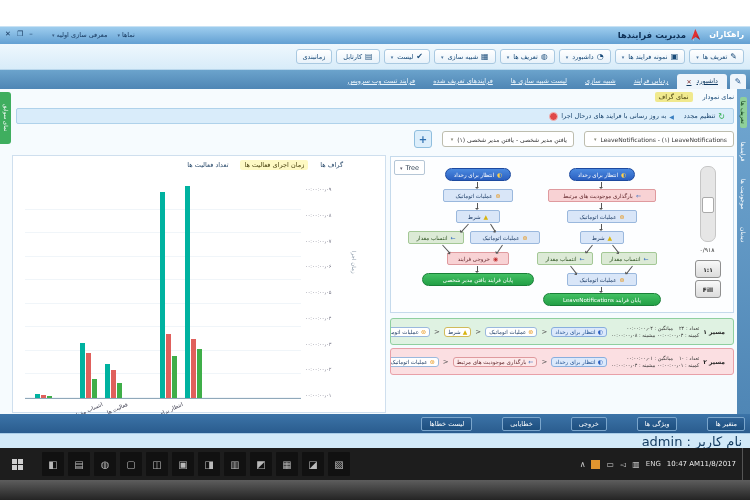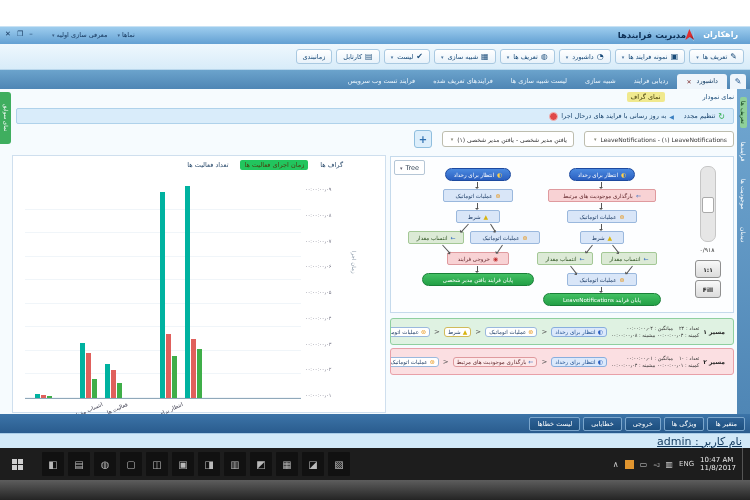--- a/index.html
+++ b/index.html
@@ -8,62 +8,62 @@
   .abs{position:absolute;}
 
   
   .titlebar{left:0;top:26px;width:750px;height:18px;background:linear-gradient(#9ecdee,#5f9dd1);
             border-top:1px solid #c9e2f4;}
   .winctl{left:5px;top:3px;display:flex;gap:6px;font-size:7px;color:#15365c;}
   .winctl span{cursor:pointer;}
   .tmenu{left:52px;top:4px;display:flex;gap:10px;font-size:6.5px;color:#15365c;direction:rtl;}
   .tmenu .mi::after{content:"▾";font-size:5px;margin-right:2px;color:#3a5f85;}
   .apptitle{right:64px;top:3px;font-size:8.5px;font-weight:bold;color:#0d2f55;direction:rtl;}
-  .brand{right:12px;top:2px;display:flex;align-items:center;gap:9px;direction:rtl;}
+  .brand{right:6px;top:2px;display:flex;align-items:center;gap:9px;direction:rtl;}
   .brandlogo{width:9px;height:11px;background:linear-gradient(135deg,#e03030 55%,#8a1420);
              clip-path:polygon(0 100%,45% 0,100% 100%,50% 72%);}
   .brandname{font-size:8px;font-weight:bold;color:#fff;}
   .tsep{right:56px;top:3px;width:1px;height:11px;background:#9ec4e2;}
 
   
   .toolbar{left:0;top:44px;width:750px;height:26px;background:linear-gradient(#eef7fd,#d8ecf9);
            border-bottom:1px solid #b9d7ec;display:flex;align-items:center;direction:rtl;
            padding-right:6px;gap:4px;box-sizing:border-box;}
   .tbtn{display:flex;align-items:center;gap:3px;background:linear-gradient(#ffffff,#e8f2fa);
         border:1px solid #a9c9e1;border-radius:3px;padding:2px 6px;font-size:6.5px;color:#184a78;
         height:15px;box-sizing:border-box;white-space:nowrap;}
   .tbtn .tico{font-size:8px;line-height:8px;}
   .tbtn.drop::after{content:"▾";font-size:5px;color:#4a739c;margin-right:1px;}
 
   
   .tabstrip{left:0;top:70px;width:750px;height:19px;background:linear-gradient(#6ba3cc,#4f86b5);
             display:flex;align-items:flex-end;direction:rtl;padding-right:4px;box-sizing:border-box;}
   .edittab{width:16px;height:15px;background:#eef5fb;border-radius:3px 3px 0 0;margin-left:3px;
            display:flex;align-items:center;justify-content:center;font-size:8px;color:#2d6096;}
-  .tab{font-size:6.5px;color:#eaf4fc;padding:3px 9px 4px 9px;white-space:nowrap;}
+  .tab{font-size:6.5px;color:#eaf4fc;padding:3px 9px 4px 9px;white-space:nowrap;text-decoration:underline;}
   .tab.active{background:#eef5fb;color:#123c63;border-radius:3px 3px 0 0;display:flex;gap:5px;align-items:center;}
   .tab .x{color:#7c2d2d;font-size:6px;}
 
   
   .content{left:0;top:89px;width:750px;height:325px;background:#f6fbfe;}
 
   
   .vtabs{right:0;top:89px;width:13px;height:325px;background:linear-gradient(#71a7d1,#4f86b5);
          display:flex;flex-direction:column;align-items:center;gap:10px;padding-top:8px;box-sizing:border-box;}
   .vtab{writing-mode:vertical-rl;font-size:6px;color:#fff;white-space:nowrap;padding:4px 0;}
   .vtab.sel{background:#8fd09a;color:#12401c;border-radius:2px;}
 
   
   .ltab{left:0;top:92px;width:11px;height:52px;background:#3fae5f;border-radius:0 3px 3px 0;
         color:#fff;writing-mode:vertical-rl;font-size:5.5px;display:flex;align-items:center;
         justify-content:center;white-space:nowrap;}
 
   
   .viewbar{right:16px;top:92px;display:flex;direction:rtl;gap:10px;font-size:6.5px;align-items:center;}
-  .vlink{color:#1b4d7a;margin-left:28px;}
+  .vlink{color:#1b4d7a;}
   .vlink.hl{background:#f0e98e;padding:1px 4px;border-radius:2px;color:#4a4310;}
 
   
   .infobar{left:16px;top:108px;width:718px;height:16px;background:#d9ecfa;border:1px solid #afd2eb;
            border-radius:2px;display:flex;align-items:center;direction:rtl;gap:10px;padding:0 8px;
            box-sizing:border-box;font-size:6.5px;color:#1b456e;}
   .ig{display:flex;align-items:center;gap:3px;}
   .ic-refresh{color:#2fae4f;font-size:8px;}
   .ic-play{color:#3a7fc0;font-size:6px;}
   .ic-rec{width:7px;height:7px;border-radius:50%;background:#e04848;border:1px solid #f2b9b9;}
@@ -74,21 +74,21 @@
   .selbox{height:16px;background:#fff;border:1px solid #bdbdae;border-radius:3px;display:flex;
           align-items:center;direction:rtl;font-size:6px;color:#333;padding:0 6px;gap:4px;box-sizing:border-box;}
   .selbox::after{content:"▾";color:#8a8a7a;font-size:5px;}
   .addbtn{width:16px;height:16px;background:#dceefb;border:1px solid #8fbede;border-radius:3px;
           color:#2d6fb0;font-size:10px;font-weight:bold;display:flex;align-items:center;justify-content:center;}
 
   
   .chartpanel{left:12px;top:155px;width:374px;height:258px;background:#fff;border:1px solid #cfdfee;box-sizing:border-box;}
   .legend{position:absolute;top:4px;right:38px;display:flex;direction:rtl;gap:8px;font-size:6.5px;align-items:center;}
   .lt{color:#2d4d6e;padding:1px 4px;}
-  .lt.hl{background:#22c55e;border-radius:2px;color:#4a4310;}
+  .lt.hl{background:#fef9c3;border-radius:2px;color:#4a4310;}
   .plot{position:absolute;left:12px;top:30px;width:276px;height:212px;border-bottom:1px solid #90a8ba;
         display:flex;align-items:flex-end;
         background:repeating-linear-gradient(to top,#f0f5f9 0 1px,transparent 1px 23.5px);}
   .bgrp{position:relative;display:flex;align-items:flex-end;gap:1px;}
   .bar{width:5px;}
   .blab{position:absolute;top:100%;right:-4px;margin-top:3px;transform:rotate(-24deg);
         transform-origin:right top;font-size:5.5px;color:#445;white-space:nowrap;direction:rtl;}
   .yticks{position:absolute;left:292px;top:30px;width:44px;height:212px;display:flex;
           flex-direction:column;justify-content:space-between;font-size:5px;color:#778;direction:ltr;}
   .ylab{position:absolute;left:338px;top:95px;writing-mode:vertical-rl;font-size:5.5px;color:#8a99a8;direction:rtl;}
@@ -147,41 +147,41 @@
   .chip.c-cond{border-color:#d0ba5a;}
   .chip.c-cond .nico{color:#d8b40f;}
   .chip.c-load{background:#fde9ea;border-color:#df9a9e;color:#5c1f24;}
   .chip.c-load .nico{color:#3a6fc0;}
   .csep{color:#555;font-size:7px;flex:none;}
 
   
   .bottabs{left:0;top:414px;width:750px;height:19px;background:linear-gradient(#3c74a8,#2a5c8e);
            display:flex;direction:rtl;align-items:center;gap:3px;padding-right:5px;box-sizing:border-box;}
   .btab{background:linear-gradient(#2e6296,#1d4f7f);border:1px solid #7ba6cc;border-radius:2px;
-        color:#fff;font-size:6.5px;padding:2px 7px;white-space:nowrap;}
+        color:#fff;font-size:6.5px;padding:2px 7px;white-space:nowrap;margin-left:27px;}
   .statusbar{left:0;top:433px;width:750px;height:15px;background:#d2e9f8;border-top:1px solid #a9cde8;
-             display:flex;direction:rtl;align-items:center;padding:0 8px;font-size:11px;color:#123a5e;box-sizing:border-box;text-decoration:underline;}
+             display:flex;direction:rtl;align-items:center;padding:0 8px;font-size:13px;color:#123a5e;box-sizing:border-box;}
 
   
   .taskbar{left:0;top:448px;width:750px;height:32px;background:#1d1d1d;display:flex;align-items:center;}
   .startbtn{width:34px;height:32px;display:flex;align-items:center;justify-content:center;}
   .winlogo{display:grid;grid-template-columns:5px 5px;grid-template-rows:5px 5px;gap:1px;}
   .winlogo i{background:#cfcfcf;}
   .searchbox{width:188px;height:22px;background:#3a3a3a;border:1px solid #9a9a9a;display:flex;
              align-items:center;gap:5px;padding:0 6px;box-sizing:border-box;}
   .cortana{width:10px;height:10px;border:1.5px solid #cfcfcf;border-radius:50%;flex:none;}
   .searchbox input{background:transparent;border:none;outline:none;color:#c8c8c8;font-size:7.5px;
                    width:100%;font-family:inherit;}
   .tbicons{display:flex;align-items:center;gap:4px;margin-left:8px;}
   .tbi{width:22px;height:24px;display:flex;align-items:center;justify-content:center;font-size:10px;
        color:#b9b9b9;background:#111;border-radius:1px;}
   .tray{margin-left:auto;display:flex;align-items:center;gap:6px;padding-right:4px;color:#ddd;font-size:7px;}
   .trayico{font-size:8px;color:#cfcfcf;}
   .sq-orange{width:9px;height:9px;background:#e0952f;display:inline-block;}
-  .clock{display:flex;flex-direction:column;align-items:flex-start;font-size:7px;line-height:8px;color:#eee;}
+  .clock{display:flex;flex-direction:row;align-items:flex-start;font-size:7px;line-height:8px;color:#eee;}
   .showdesk{width:3px;height:32px;border-left:1px solid #555;}
 
   .bezel{left:0;top:480px;width:750px;height:20px;background:linear-gradient(#5d5d5d,#242424);}
 </style>
 </head>
 <body>
 
 <div id="screen">
 
   <div class="abs titlebar">

